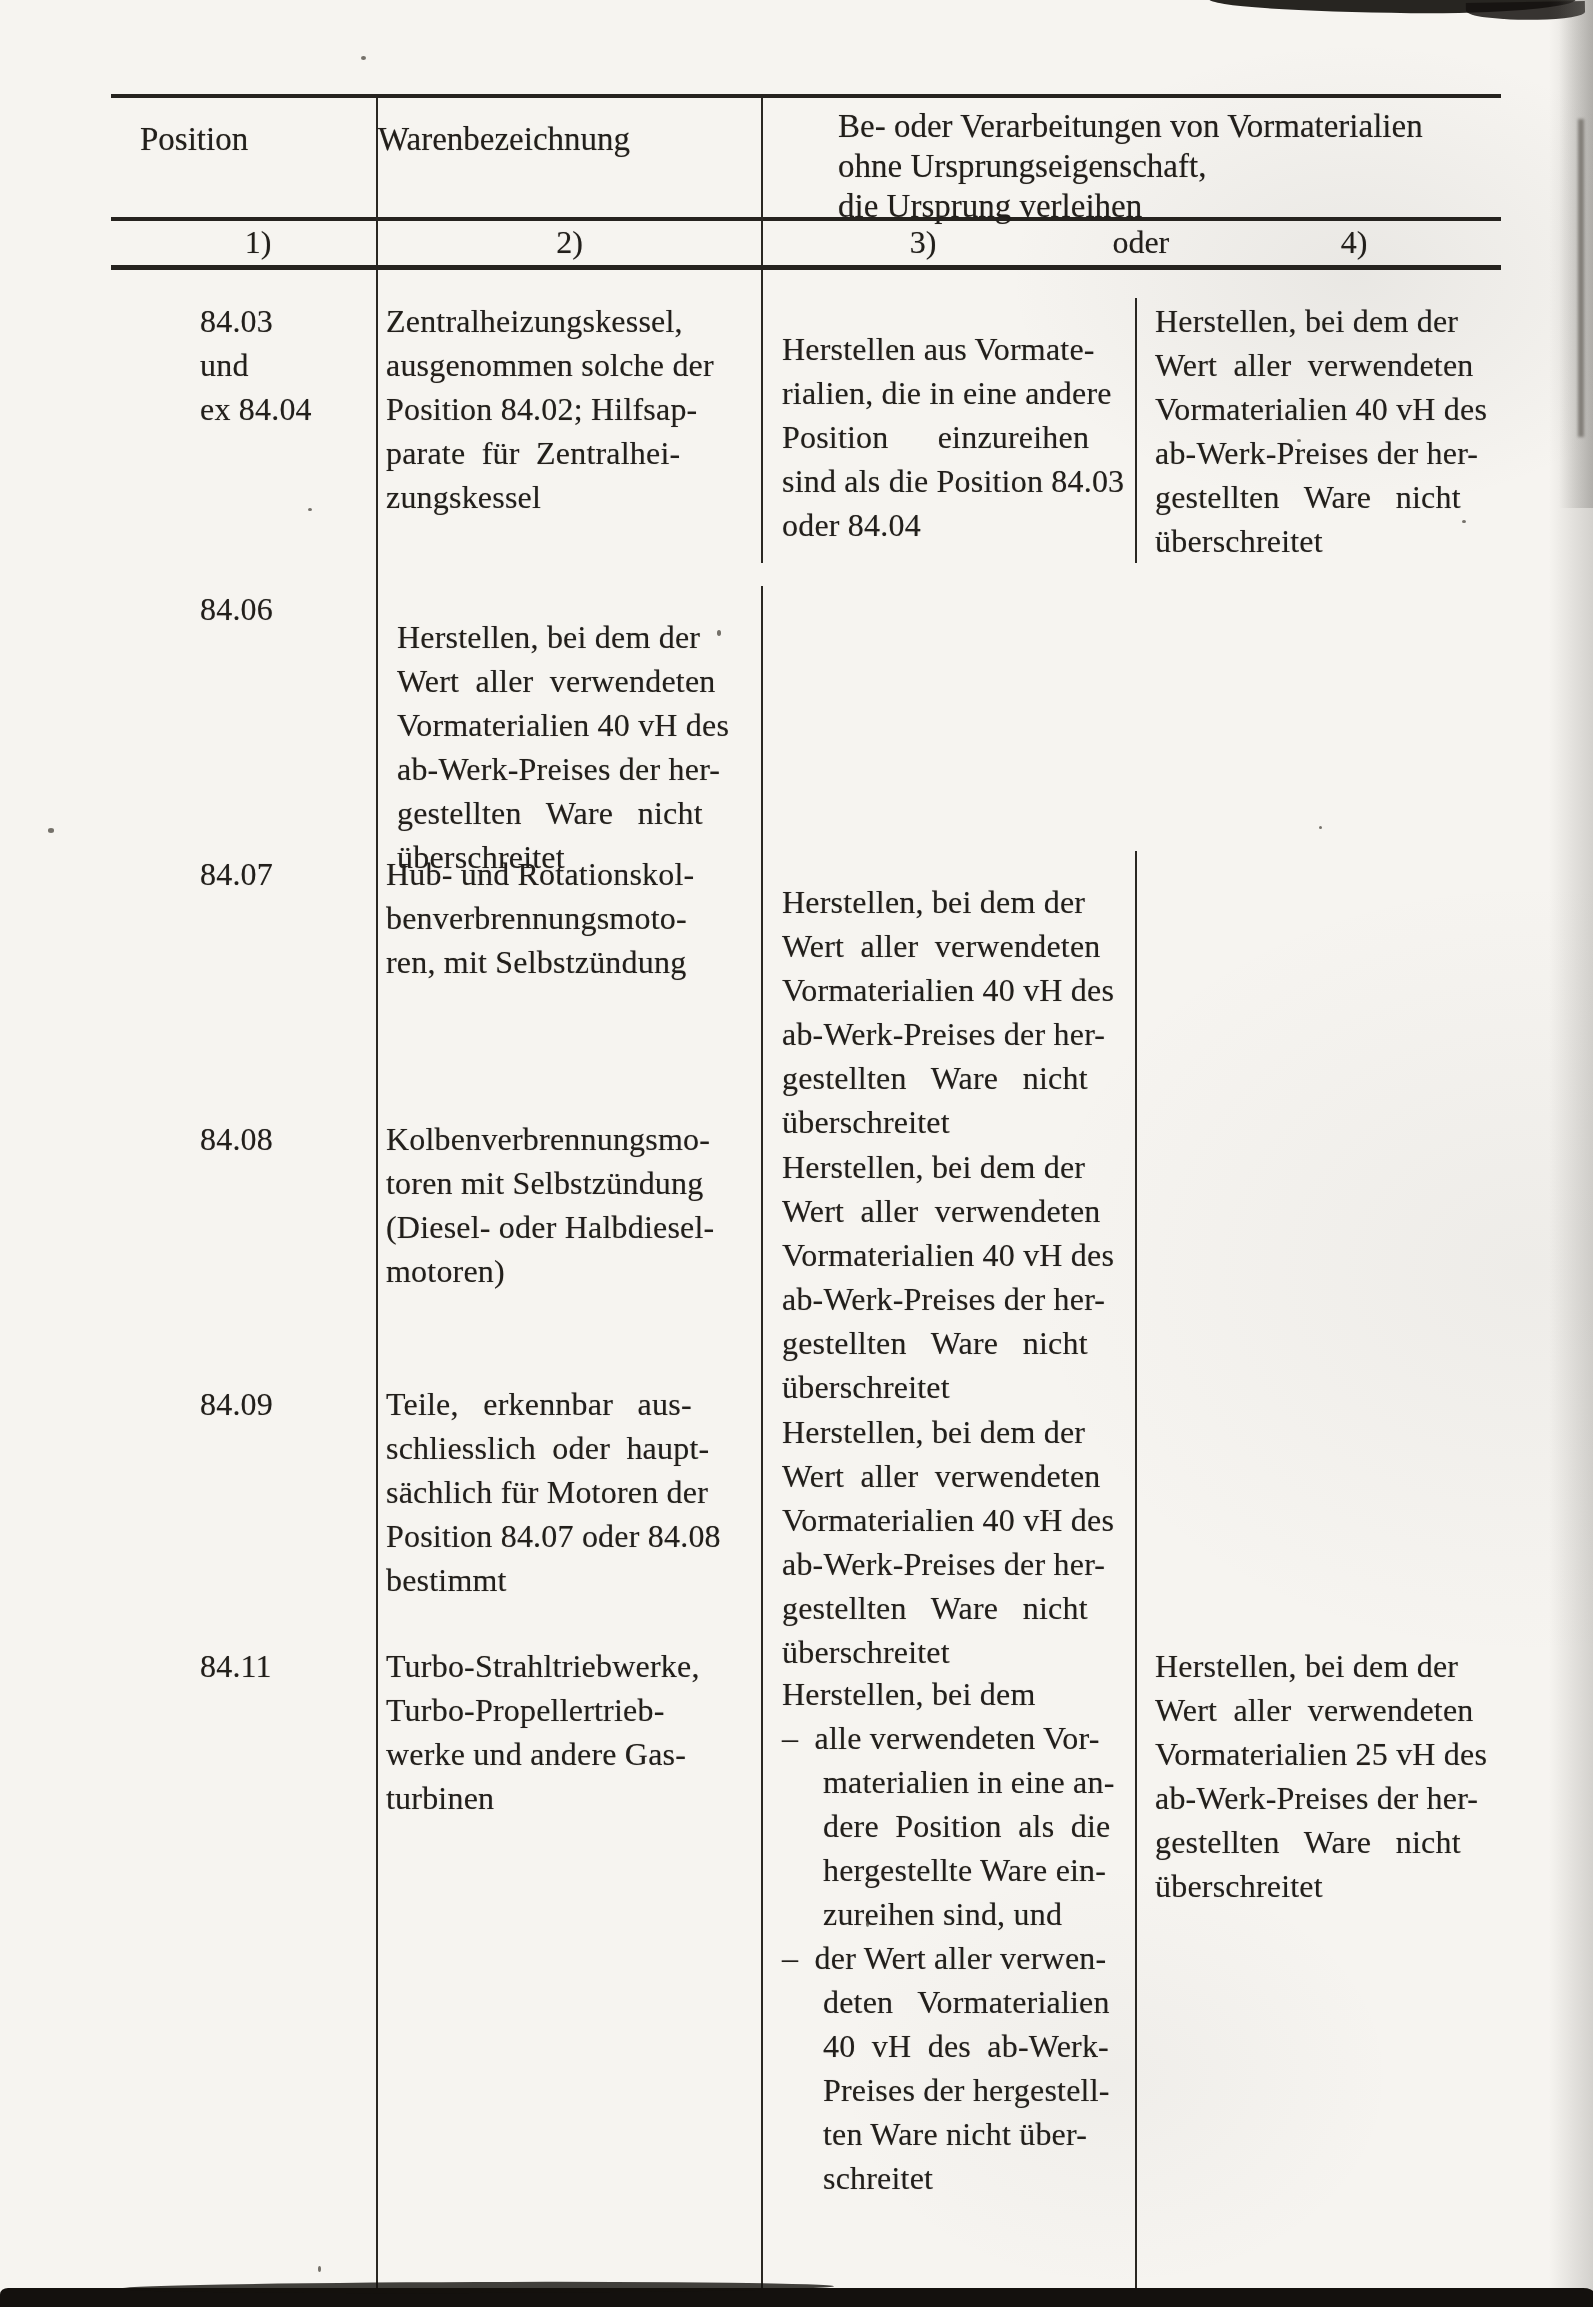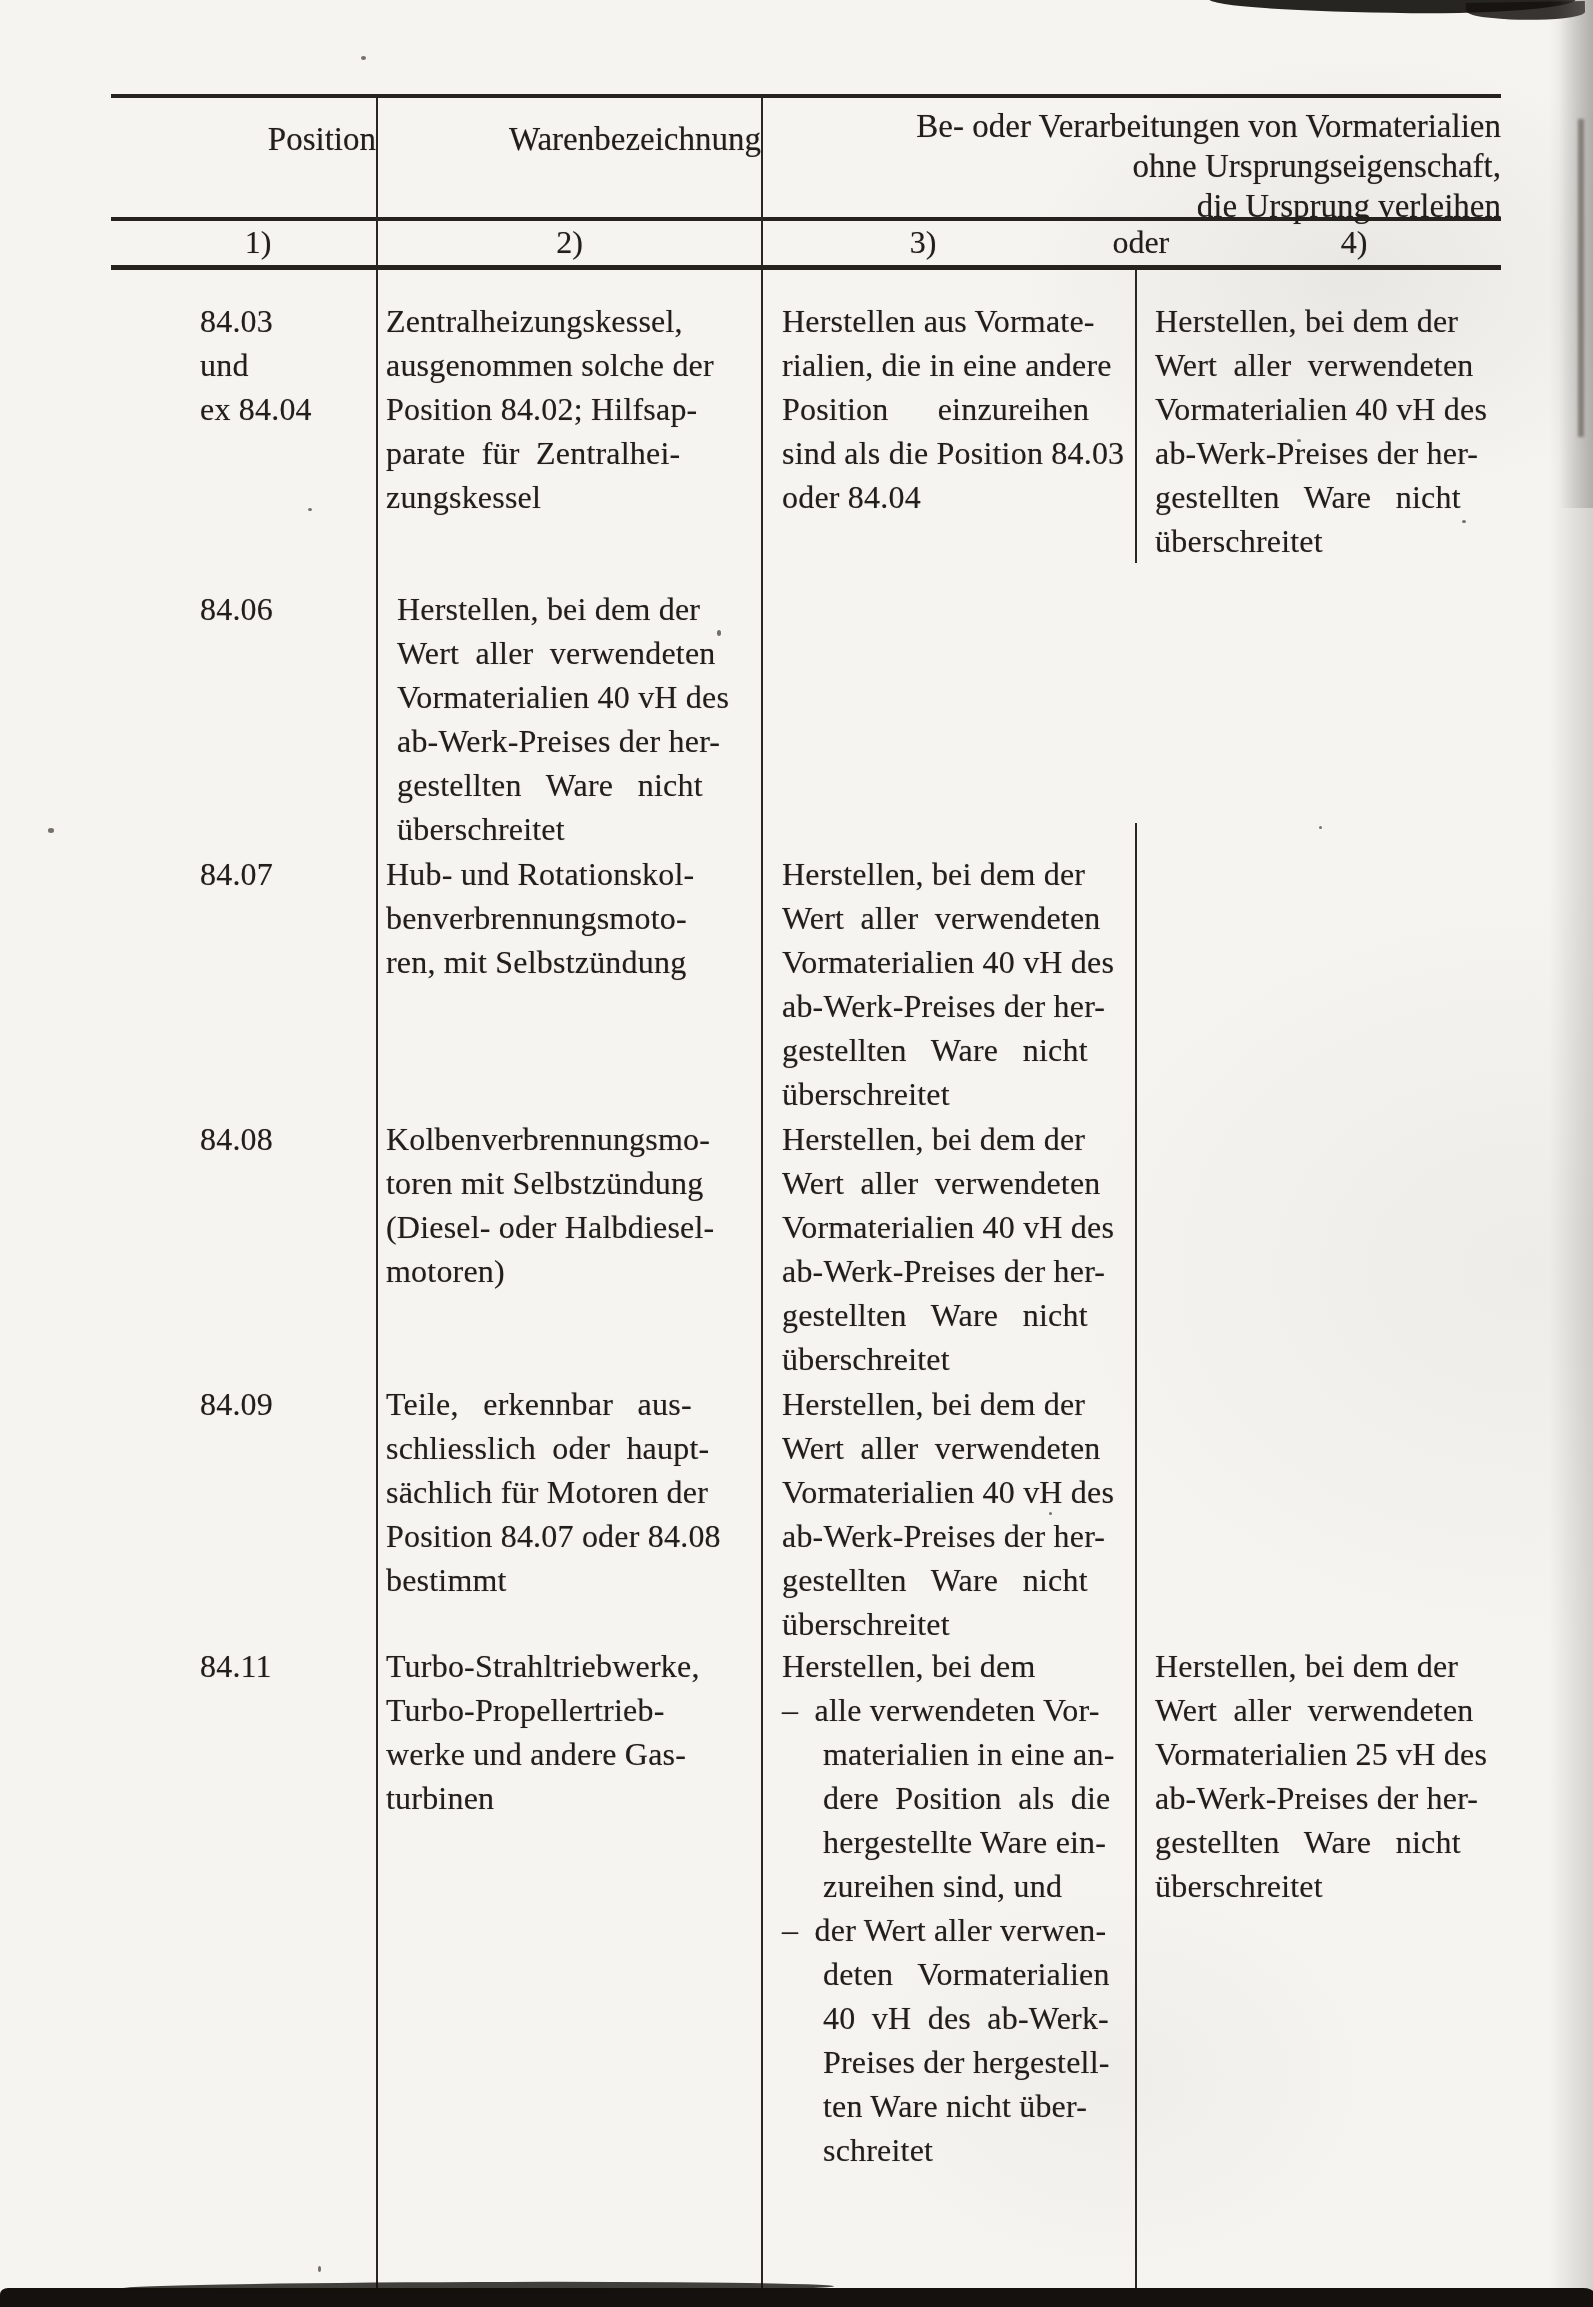--- a/index.html
+++ b/index.html
@@ -19,21 +19,21 @@
       radial-gradient(397px 302px at 70% 90%, rgba(120,120,118,0.05), rgba(0,0,0,0) 70%);
   }
 
   .doc-table{position:absolute;left:111px;top:94px;width:1390px;
     border-top:4px solid #26231f;}
   .ink{ text-shadow:0 0 0.8px rgba(30,27,22,0.45); }
 
   
   .hrow1{display:grid;grid-template-columns:267px 385px 738px;height:119px;
     border-bottom:4.8px solid #26231f;}
-  .hcell{font-size:33px;line-height:40px;text-align:right;font-family:Liberation Serif, serif;}
+  .hcell{font-size:33px;line-height:40px;text-align:left;font-family:Liberation Serif, serif;}
   .hc1{padding-top:20.7px;padding-left:29px;border-right:2.4px solid #2a2722;}
   .hc2{padding-top:20.7px;border-right:2.4px solid #2a2722;}
   .hc34{padding-top:8px;padding-left:75px;white-space:pre-wrap;}
 
   
   .hrow2{display:grid;grid-template-columns:267px 385px 738px;height:44px;
     border-bottom:5.6px solid #26231f;font-size:32px;}
   .hn{text-align:center;padding-top:3.2px;}
   .hn1{padding-left:29px;border-right:2.4px solid #2a2722;}
   .hn2{border-right:2.4px solid #2a2722;}
@@ -42,21 +42,21 @@
   .sp3{left:21.7%;}
   .spoder{left:51.2%;}
   .sp4{left:80.1%;}
 
   
   .trow{display:grid;grid-template-columns:267px 385px 374px 364px;}
   .cell{white-space:pre-wrap;font-size:32px;line-height:44px;
     letter-spacing:0.2px;padding-top:29px;}
   .cpos{text-align:left;padding-left:89px;border-right:2.4px solid #2a2722;}
   .cdesc{padding-left:8px;padding-right:9.5px;border-right:2.4px solid #2a2722;}
-  .cr3{padding-left:19px;padding-right:6.4px;border-right:2.4px solid #2a2722;}
+  .cr3{padding-left:19px;padding-right:6.4px;border-right:2.4px solid #2a2722;margin-top:28px;}
   .cr4{padding-left:18px;padding-right:6.4px;}
 
   
   .smudge-top{position:absolute;left:1209px;top:-4.8px;width:367px;height:17.5px;
     background:#15120f;border-radius:0 0 45% 55% / 0 0 90% 70%;
     transform:rotate(0.5deg);opacity:0.92;}
   .smudge-top2{position:absolute;left:1466px;top:1.6px;width:119px;height:17.5px;
     background:#15120f;border-radius:0 0 40% 60%;transform:rotate(-1deg);opacity:0.85;}
   .streak-right{position:absolute;left:1559px;top:0;width:35px;height:508px;
     background:linear-gradient(to right, rgba(110,108,104,0), rgba(110,108,104,0.45));

